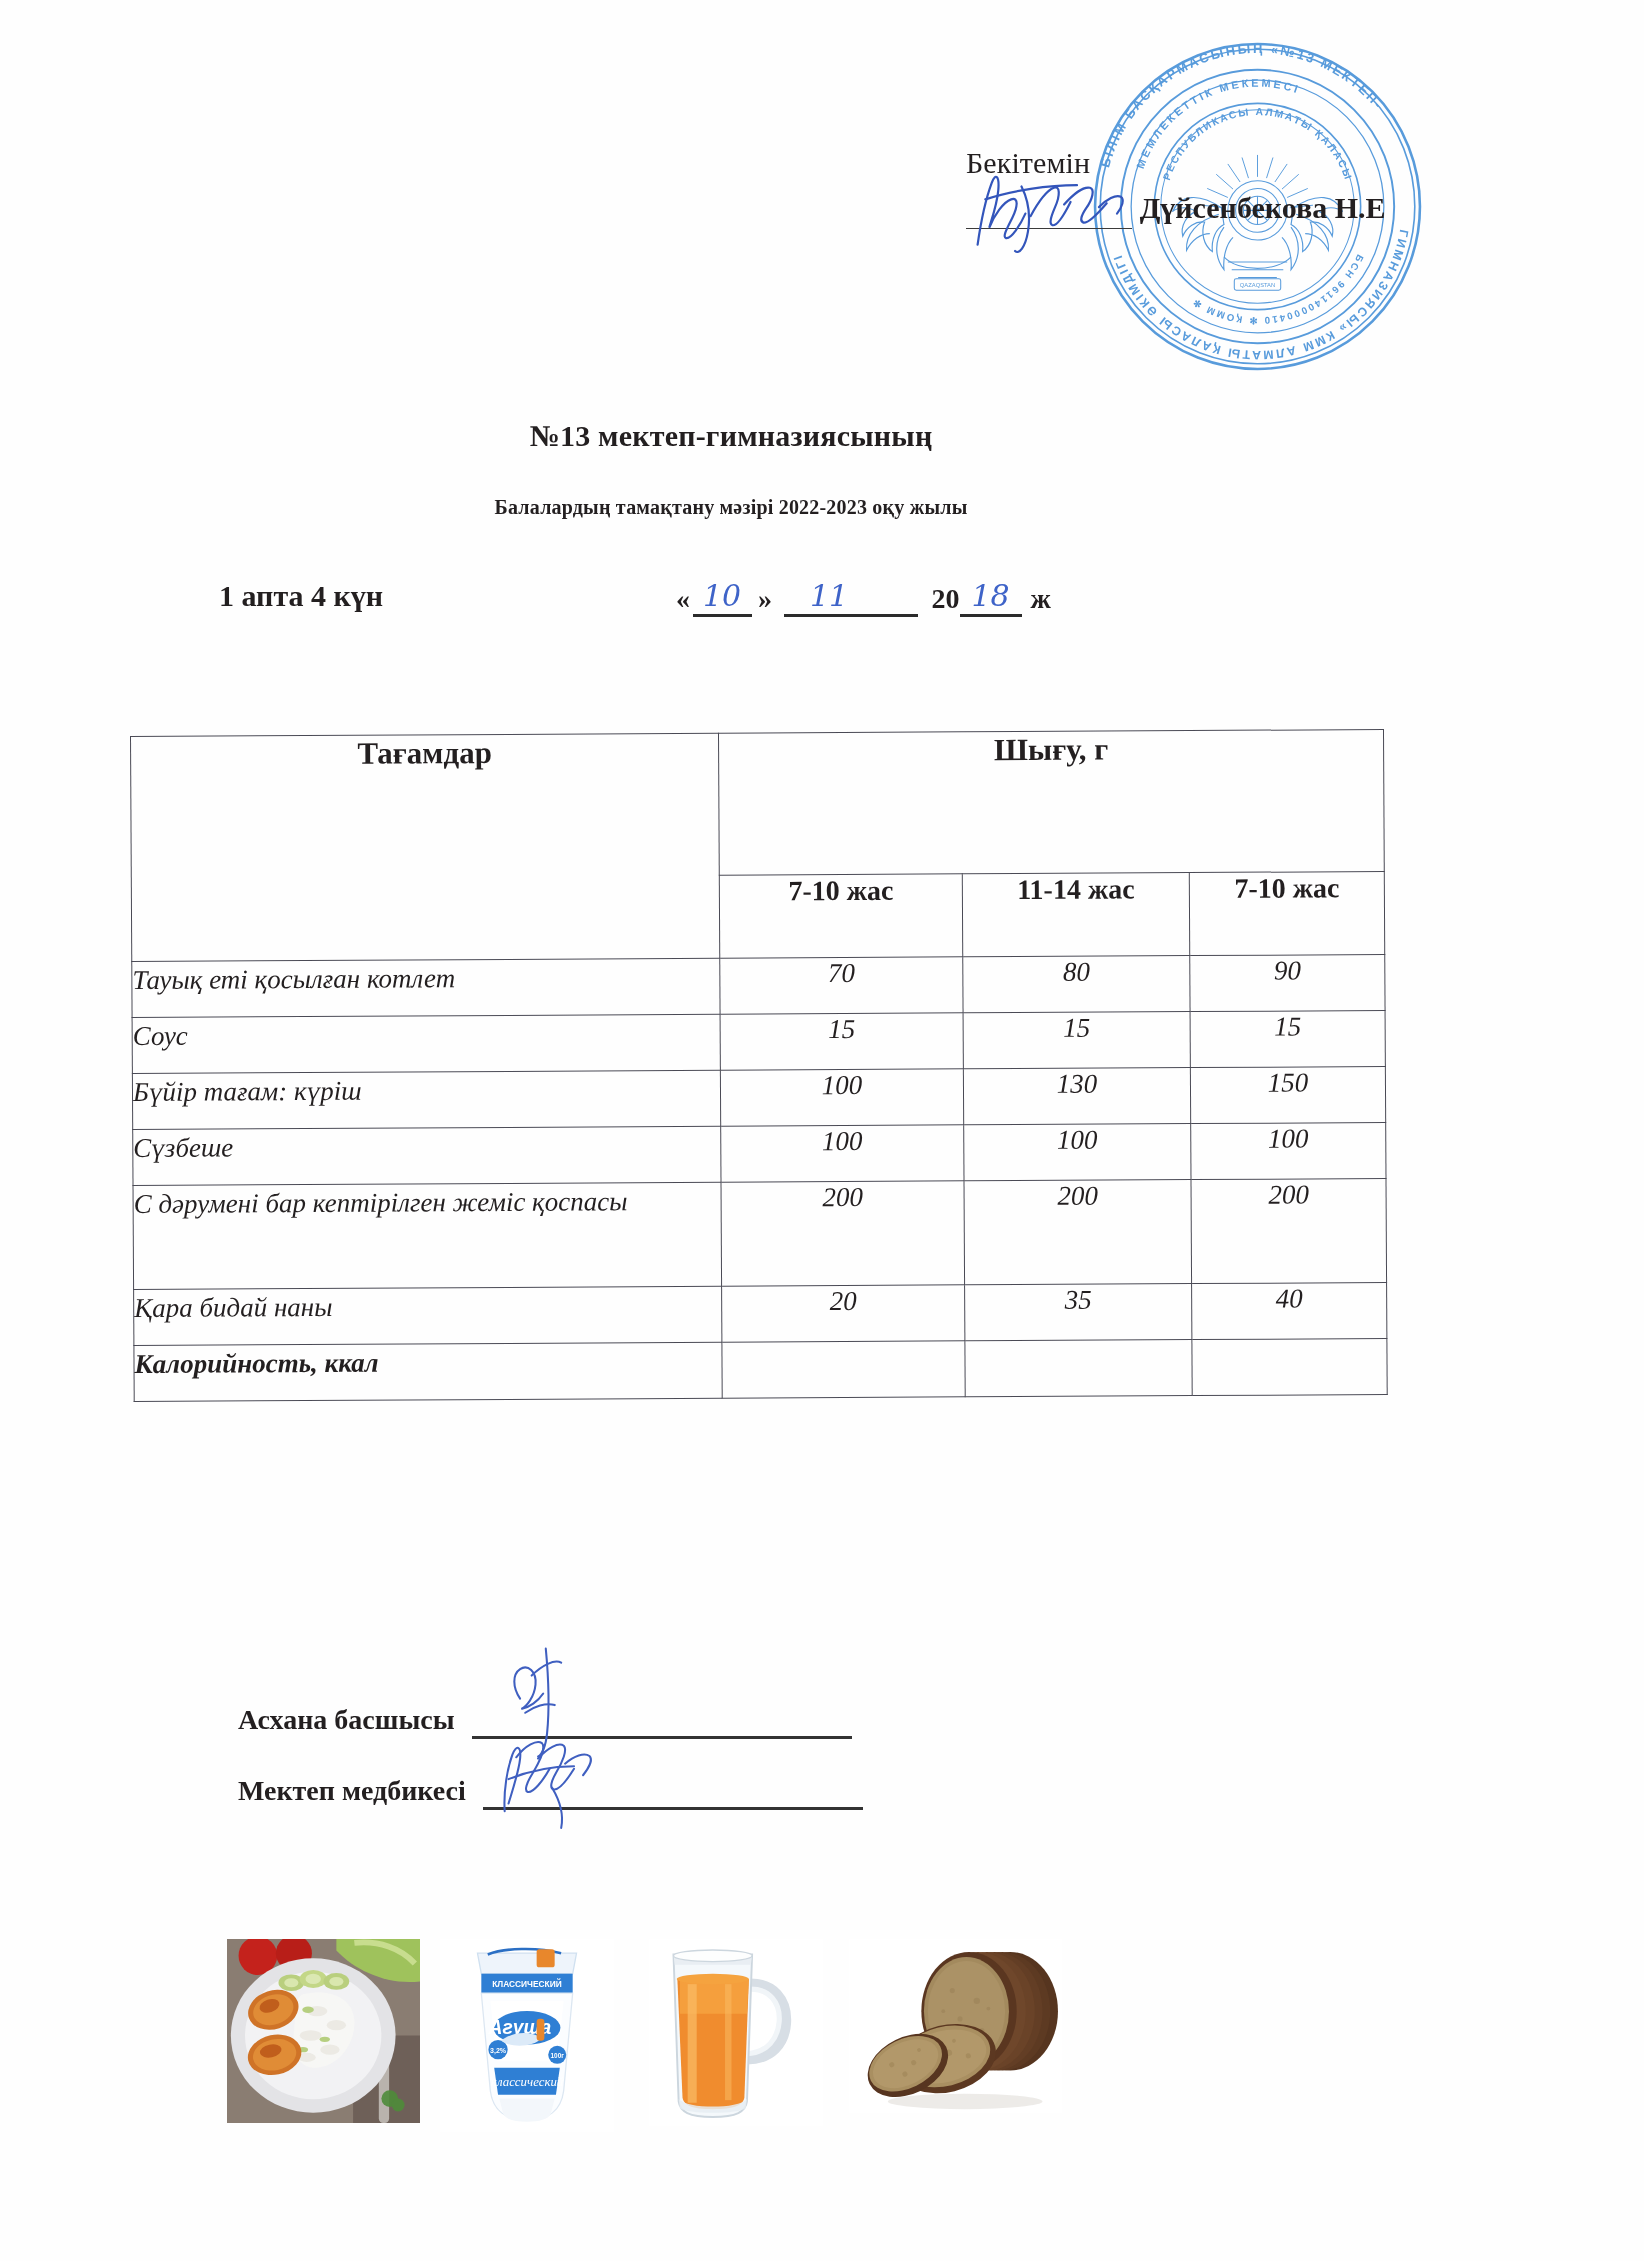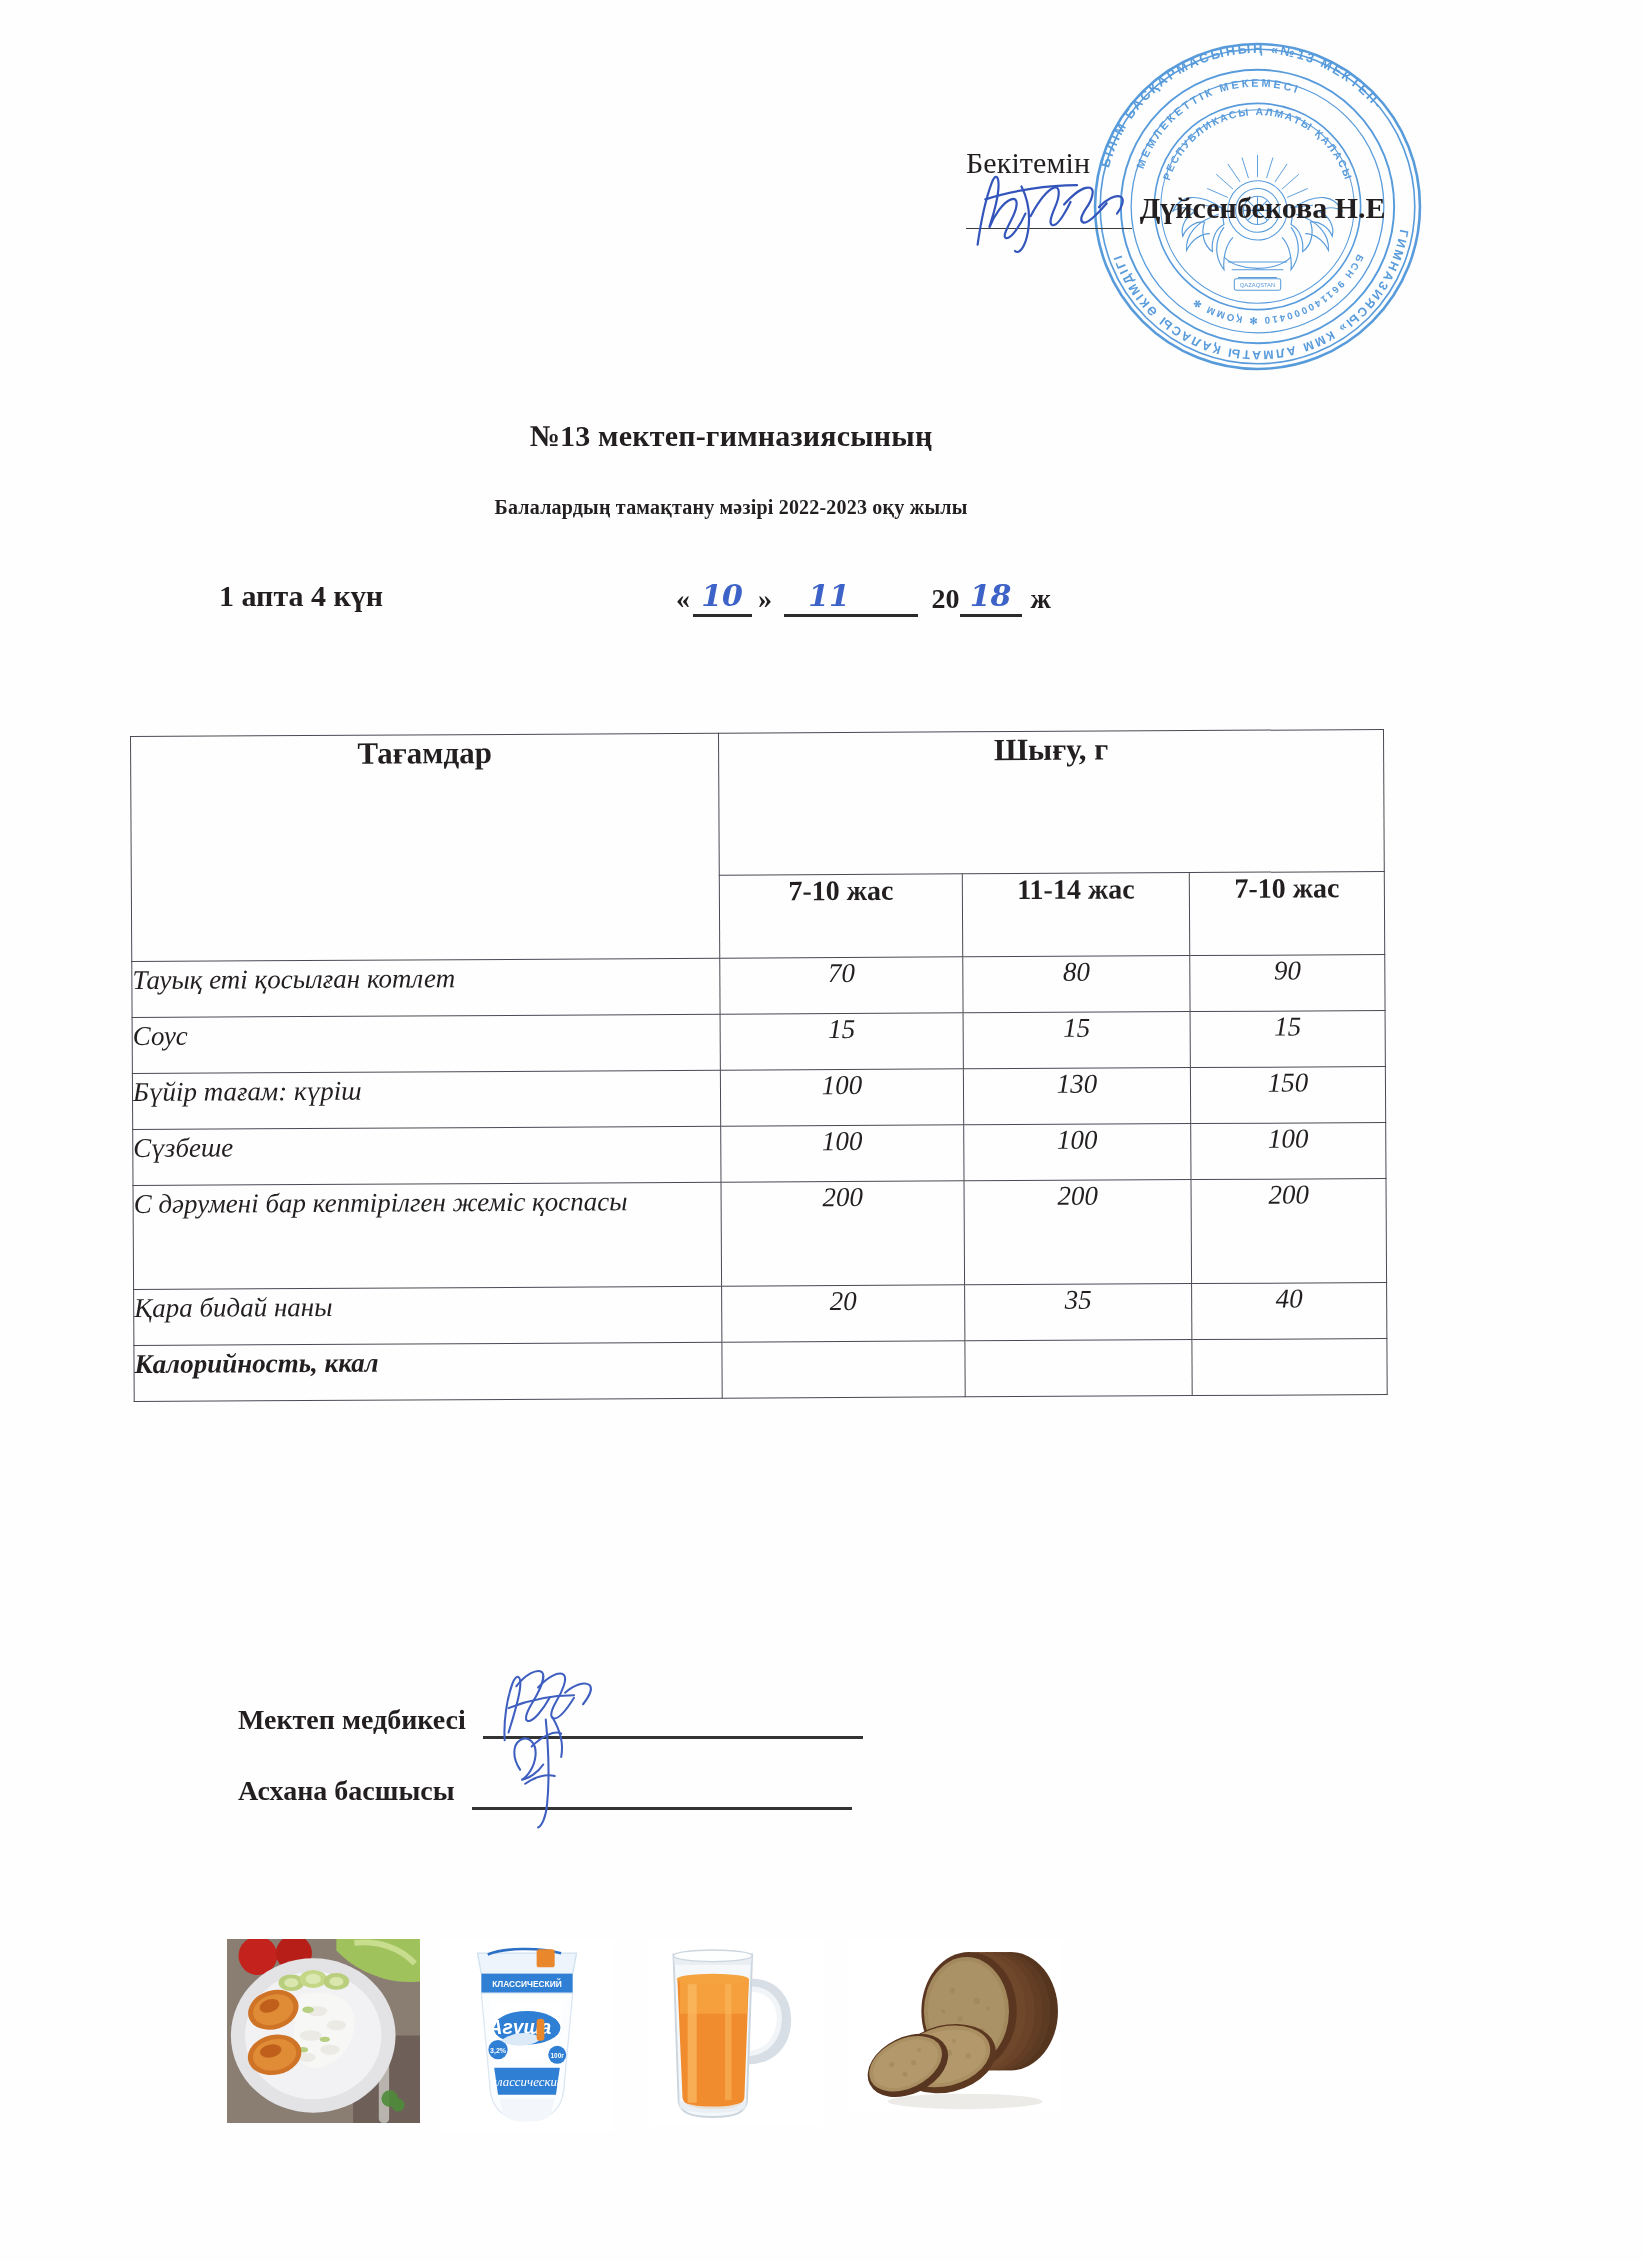--- a/index.html
+++ b/index.html
@@ -158,21 +158,21 @@
   .lblzh { padding: 0 0 2.6px 9px; }
   .hw {
     position: absolute;
     left: 50%;
     bottom: 1.3px;
     transform: translateX(-50%);
     font-family: "DejaVu Serif", serif;
     font-style: italic;
     font-size: 30px;
     color: #3e63c8;
-    font-weight: bold;
+    font-weight: normal;
     white-space: nowrap;
   }
 
   
   .menu-table {
     position: absolute;
     left: 130px;
     top: 736px;
     width: 1254px;
     border-collapse: collapse;
@@ -475,48 +475,48 @@
         <td class="dish bold">Калорийность, ккал</td>
         <td class="val"></td>
         <td class="val"></td>
         <td class="val"></td>
       </tr>
     </tbody>
   </table>
 
   <div class="footer-sigs">
     <div class="fsig">
+      <span class="fsig-label">Асхана басшысы</span>
+      <span class="fsig-line"></span>
+      <span class="chef-scribble">
+        <svg viewBox="0 0 260 190" xmlns="http://www.w3.org/2000/svg">
+          <g fill="none" stroke="#3f5fc0" stroke-width="3.2" stroke-linecap="round">
+            <path d="M 78,96 C 66,78 66,58 78,50 C 90,42 104,54 102,74
+                     C 100,94 88,108 80,112 C 92,110 106,100 114,88"></path>
+            <path d="M 118,18 C 122,60 124,110 120,150 C 118,170 112,184 106,186"></path>
+            <path d="M 96,60 C 112,44 132,34 142,40"></path>
+            <path d="M 86,118 C 100,108 118,102 132,106"></path>
+          </g>
+        </svg>
+      </span>
+    </div>
+    <div class="fsig">
       <span class="fsig-label">Мектеп медбикесі</span>
       <span class="fsig-line"></span>
       <span class="nurse-scribble">
         <svg viewBox="0 0 260 160" xmlns="http://www.w3.org/2000/svg">
           <g fill="none" stroke="#3f5fc0" stroke-width="3.2" stroke-linecap="round">
             <path d="M 54,128 C 52,96 58,62 66,40 C 72,24 80,26 78,46 C 76,66 66,96 60,116"></path>
             <path d="M 72,44 C 86,26 104,16 112,22 C 118,28 110,48 98,68
                      C 88,84 84,96 90,98 C 98,100 114,80 124,62"></path>
             <path d="M 106,46 C 120,30 138,20 146,26 C 152,32 144,52 134,68
                      C 126,82 124,92 130,94 C 138,96 152,78 162,62"></path>
             <path d="M 148,54 C 162,42 178,36 186,42 C 192,48 184,62 176,72"></path>
             <path d="M 60,78 C 90,66 128,58 162,58"></path>
             <path d="M 128,92 C 140,112 146,134 142,154"></path>
-          </g>
-        </svg>
-      </span>
-    </div>
-    <div class="fsig">
-      <span class="fsig-label">Асхана басшысы</span>
-      <span class="fsig-line"></span>
-      <span class="chef-scribble">
-        <svg viewBox="0 0 260 190" xmlns="http://www.w3.org/2000/svg">
-          <g fill="none" stroke="#3f5fc0" stroke-width="3.2" stroke-linecap="round">
-            <path d="M 78,96 C 66,78 66,58 78,50 C 90,42 104,54 102,74
-                     C 100,94 88,108 80,112 C 92,110 106,100 114,88"></path>
-            <path d="M 118,18 C 122,60 124,110 120,150 C 118,170 112,184 106,186"></path>
-            <path d="M 96,60 C 112,44 132,34 142,40"></path>
-            <path d="M 86,118 C 100,108 118,102 132,106"></path>
           </g>
         </svg>
       </span>
     </div>
   </div>
 
   <div class="photos">
 
     <div class="photo ph-plate">
       <svg viewBox="0 0 300 286" xmlns="http://www.w3.org/2000/svg">

